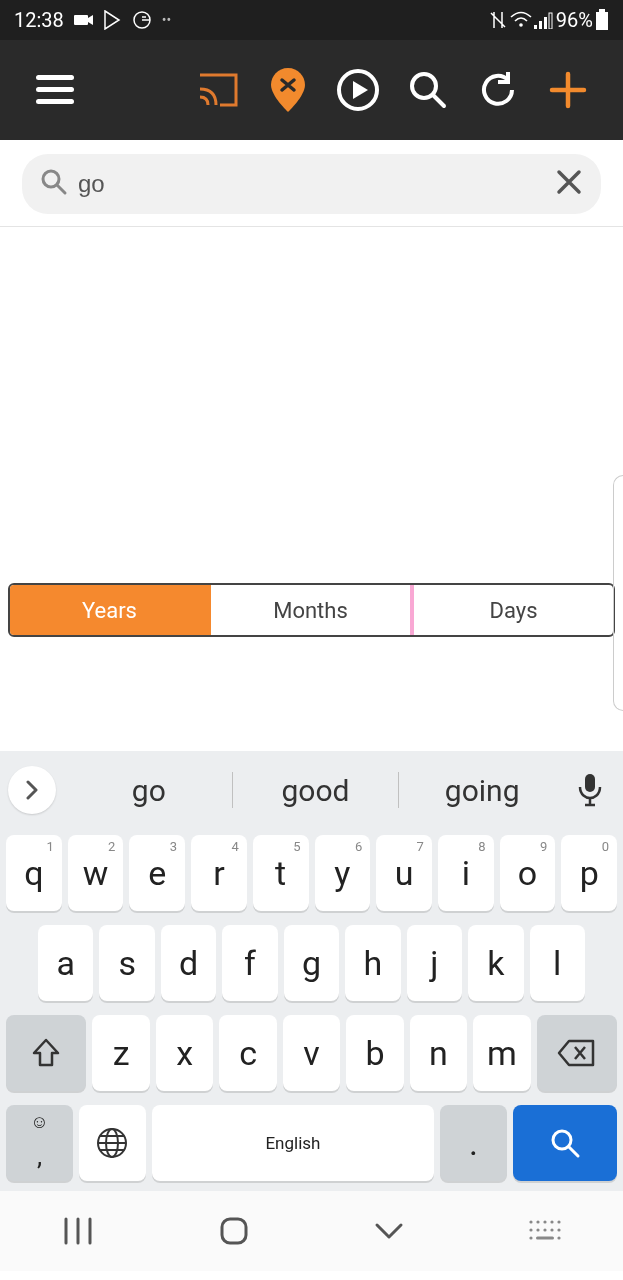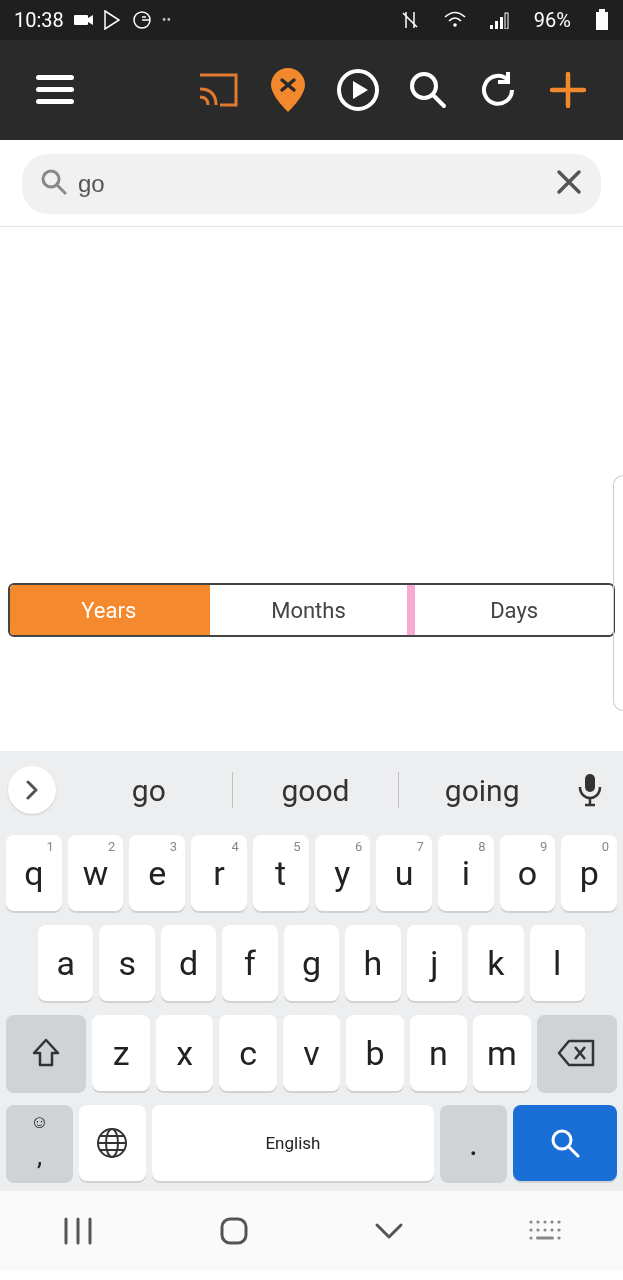--- a/index.html
+++ b/index.html
@@ -1,41 +1,41 @@
 <!DOCTYPE html>
 <html><head>
   <meta charset="utf-8">
   <style>
     * { margin: 0; padding: 0; box-sizing: border-box; -webkit-tap-highlight-color: transparent; }
     html, body { width: 623px; height: 1280px; font-family: -apple-system, BlinkMacSystemFont, 'Segoe UI', Roboto, sans-serif; overflow: hidden; background: #fff; }
     
     
     .status-bar { height: 40px; background: #1f1f1f; color: #fff; display: flex; justify-content: space-between; align-items: center; padding: 0 14px; font-size: 20px; }
     .status-left { display: flex; align-items: center; gap: 10px; }
-    .status-right { display: flex; align-items: center; gap: 24px; }
+    .status-right { display: flex; align-items: center; gap: 2px; }
     .status-ico { display: inline-flex; align-items: center; }
     
     
     .app-bar { height: 100px; background: #2a2a2a; display: flex; align-items: center; padding: 0 20px; }
     .app-bar-spacer { flex: 1; }
     .app-bar-item { width: 70px; display: flex; align-items: center; justify-content: center; cursor: pointer; }
     
     
     .search-wrap { padding: 14px 22px 12px 22px; background: #fff; }
     .search-field { background: #f1f1f1; border-radius: 26px; height: 60px; display: flex; align-items: center; padding: 0 18px; gap: 10px; }
     .search-input { flex: 1; border: none; background: transparent; font-size: 24px; color: #555; outline: none; }
     .search-input::placeholder { color: #888; }
     .divider { height: 1px; background: #e4e4e4; width: 100%; }
     
     
     .content { background: #fff; position: relative; height: 524px; }
     
     
     .segmented { position: absolute; left: 8px; right: 8px; top: 356px; display: flex; border: 2px solid #444; border-radius: 6px; overflow: hidden; height: 54px; background: #fff; }
-    .segment { flex: 1; display: flex; align-items: center; justify-content: center; font-size: 22px; color: #444; border-right: 8px solid #f9a8d4; cursor: pointer; }
+    .segment { flex: 1; display: flex; align-items: center; justify-content: center; font-size: 22px; color: #444; border-right: 4px solid #f9a8d4; cursor: pointer; }
     .segment:last-child { border-right: none; }
     .segment.active { background: #f5892e; color: #fff; border-right: 2px solid #f5892e; }
     
     
     .scroll-handle { position: absolute; right: 0; top: 248px; width: 10px; height: 236px; background: transparent; border-left: 1px solid #ccc; border-top: 1px solid #ccc; border-bottom: 1px solid #ccc; border-top-left-radius: 10px; border-bottom-left-radius: 10px; }
     
     
     .keyboard { background: #eceef0; height: 440px; display: flex; flex-direction: column; }
     .sugg-row { height: 80px; display: flex; align-items: center; padding: 0 8px; }
     .sugg-btn { width: 48px; height: 48px; background: #fff; border-radius: 50%; display: flex; align-items: center; justify-content: center; box-shadow: 0 1px 2px rgba(0,0,0,.15); cursor: pointer; margin-right: 10px; }
@@ -61,21 +61,21 @@
     
     
     .nav-bar { height: 80px; background: #fafafa; display: flex; align-items: center; justify-content: space-around; }
     .nav-item { cursor: pointer; display: flex; align-items: center; justify-content: center; width: 100px; }
   </style>
 </head>
 <body>
 
 <div class="status-bar">
   <div class="status-left">
-    <span>10:38</span>
+    <span>12:38</span>
     <span class="status-ico">
       <svg width="20" height="14" viewBox="0 0 20 14">
           <rect x="0" y="2" width="14" height="10" rx="1" fill="#fff"></rect>
           <path d="M14 5 L19 2 L19 12 L14 9 Z" fill="#fff"></path>
         </svg>
     </span>
     <span class="status-ico">
       <svg width="18" height="20" viewBox="0 0 18 20">
           <path d="M1 1 L15 10 L1 19 Z" fill="none" stroke="#fff" stroke-width="1.5"></path>
         </svg>

